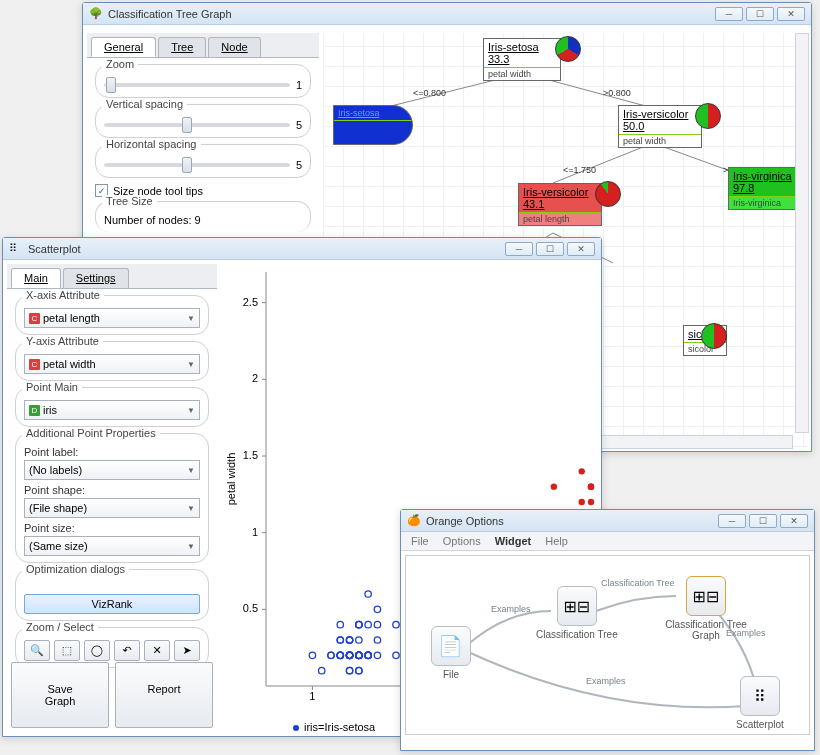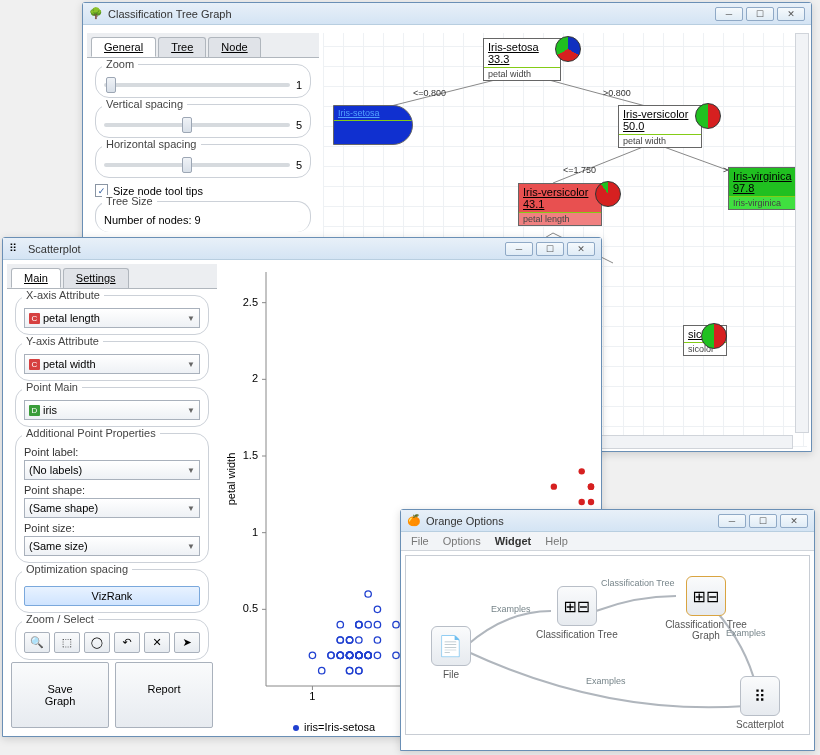--- a/index.html
+++ b/index.html
@@ -229,32 +229,32 @@
       </div>
       <div class="group">
         <span class="group-title">Additional Point Properties</span>
         <label class="lbl">Point label:</label>
         <div class="select">
             <span>(No labels)</span>
             <span class="arrow">▼</span>
           </div>
         <label class="lbl">Point shape:</label>
         <div class="select">
-            <span>(Same shape)</span>
+            <span>(File shape)</span>
             <span class="arrow">▼</span>
           </div>
         <label class="lbl">Point size:</label>
         <div class="select">
             <span>(Same size)</span>
             <span class="arrow">▼</span>
           </div>
       </div>
       <div class="group">
-        <span class="group-title">Optimization spacing</span>
-        <div class="btn wide" style="margin-top:8px;background:linear-gradient(#e8f2ff,#cfe4ff);border-color:#7aa8dc"><span>VizRank</span></div>
+        <span class="group-title">Optimization dialogs</span>
+        <div class="btn wide" style="margin-top:16px;background:linear-gradient(#e8f2ff,#cfe4ff);border-color:#7aa8dc"><span>VizRank</span></div>
       </div>
       <div class="group">
         <span class="group-title">Zoom / Select</span>
         <div class="btnrow" style="margin-top:4px">
           <div class="btn">🔍</div>
           <div class="btn">⬚</div>
           <div class="btn">◯</div>
           <div class="btn">↶</div>
           <div class="btn">✕</div>
           <div class="btn">➤</div>

